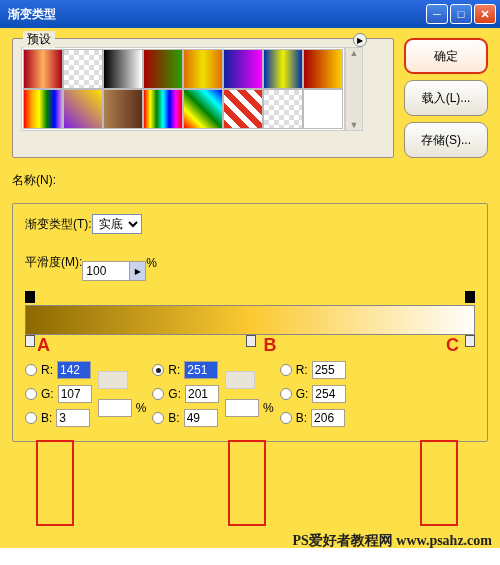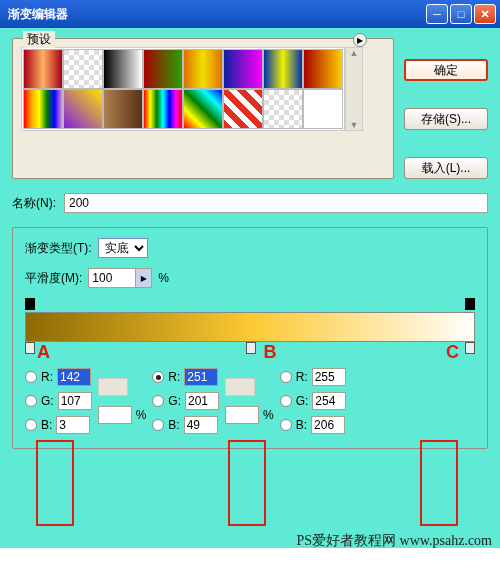--- a/index.html
+++ b/index.html
@@ -4,39 +4,39 @@
 <style>
 * { box-sizing: border-box; margin: 0; padding: 0; font-family: "SimSun", "Microsoft YaHei", sans-serif; font-size: 12px; }
 body { background: #fff; width: 500px; height: 565px; }
 .titlebar { background: linear-gradient(#2a6ae0, #0d4db8); height: 28px; display: flex; align-items: center; padding: 0 4px; color: #fff; font-weight: bold; }
 .titlebar-title { flex: 1; padding-left: 4px; }
 .watermark { font-size: 11px; opacity: 0.85; margin-right: 80px; font-family: Arial; }
 .winbtns { display: flex; gap: 2px; }
 .winbtn { width: 22px; height: 20px; border: 1px solid #fff; border-radius: 3px; display: flex; align-items: center; justify-content: center; font-family: Arial; font-size: 11px; color: #fff; }
 .winbtn.close { background: linear-gradient(#f08060, #d84018); }
 .winbtn.other { background: linear-gradient(#4a8ae8, #2a5ac8); }
-.content { background: #5eead4; padding: 10px 12px; height: 520px; position: relative; }
+.content { background: #fde047; padding: 10px 12px; height: 520px; position: relative; }
 .toprow { display: flex; gap: 10px; }
 .presets { flex: 1; border: 1px solid #968f80; border-radius: 2px; padding: 8px 8px 10px 8px; position: relative; background: #efecde; }
 .presets-label { position: absolute; top: -8px; left: 10px; background: #efecde; padding: 0 4px; }
 .playctl { position: absolute; top: -6px; right: 26px; width: 14px; height: 14px; border: 1px solid #888; border-radius: 50%; background: #f5f5f0; display: flex; align-items:center; justify-content:center; font-size:8px; }
 .thumbs-wrap { display:flex; }
 .thumbs { display: grid; grid-template-columns: repeat(8, 40px); grid-auto-rows: 40px; gap: 0; border: 1px solid #ccc; background:#fff; padding:1px; }
 .thumb { width: 40px; height: 40px; border: 1px solid #bbb; }
 .scrollr { width: 18px; background: #e8e4d8; border: 1px solid #ccc; display:flex; flex-direction:column; justify-content:space-between; align-items:center; }
 .scrollarr { font-size:9px; color:#888; }
 .btncol { display: flex; flex-direction: column; gap: 6px; width: 84px; }
-.xpbtn { height: 22px; background: linear-gradient(#fefefe, #e8e4d8); border: 1px solid #9a8f7a; border-radius: 3px; font-size: 12px; display:flex; align-items:center; justify-content:center;margin-top:21px; }
+.xpbtn { height: 36px; background: linear-gradient(#fefefe, #e8e4d8); border: 1px solid #9a8f7a; border-radius: 9px; font-size: 12px; display:flex; align-items:center; justify-content:center; }
 .xpbtn.hl { border: 2px solid #d83010; background: linear-gradient(#fff, #fde8d8); }
 .namerow { display: flex; align-items: center; gap: 8px; margin-top: 14px; }
 .namerow input { flex: 1; height: 20px; padding: 0 4px; border: 1px solid #a89f8c; background:#fff; }
 .grad-group { border: 1px solid #968f80; border-radius: 2px; margin-top: 14px; padding: 10px 12px 14px 12px; position: relative; }
-.gline { display: flex; align-items: center; gap: 6px; margin-bottom: 10px; }
+.gline { display: flex; align-items: center; margin-bottom: 10px; }
 select { height: 20px; border: 1px solid #7a8fb8; background: #fff; padding: 0 2px; }
-.spin { display:inline-flex; height:20px; border:1px solid #a89f8c; }
+.spin { display:inline-flex; height:20px; border:1px solid #a89f8c;margin-top:17px; }
 .spin input { width:46px; border:none; padding:0 3px; }
 .spin .arr { width:16px; background:#c8d4ec; display:flex; align-items:center; justify-content:center; font-size:8px; border-left:1px solid #a89f8c; }
 .gradtrack-area { position: relative; margin-top: 6px; }
 .topstops { height: 14px; position: relative; }
 .stop-t { position:absolute; width:10px; height:12px; background:#000; }
 .stop-t.left { left:0; } .stop-t.right { right:0; }
 .gradbar { height: 30px; width: 100%; border: 1px solid #888; background: linear-gradient(90deg, #8d6902 0%, #fbc931 50%, #fffefc 100%); }
 .botstops { height: 16px; position: relative; }
 .stop-b { position:absolute; top:0; width:10px; height:12px; border:1px solid #555; background:#eee; }
 .hlred { position: absolute; border: 2px solid #e02010; pointer-events: none; }
@@ -45,27 +45,27 @@
 .hlC { left: 420px; top: 412px; width: 38px; height: 86px; }
 .lbl-ann { position:absolute; font-size:18px; font-weight:bold; color:#d82010; }
 .rgbpanel { display:flex; gap:6px; margin-top:10px; }
 .rgbcol { display:flex; flex-direction:column; gap:6px; }
 .rgbrow { display:flex; align-items:center; gap:4px; }
 .rgbrow input[type=text] { width:34px; height:18px; border:1px solid #a89f8c; text-align:left; padding:0 2px; background:#fff; }
 .rgbrow input.sel { background:#2a5adc; color:#fff; }
 .radio { width:12px; height:12px; border:1px solid #888; border-radius:50%; background:#fff; display:inline-block; }
 .radio.on::after { content:""; display:block; width:5px; height:5px; background:#222; border-radius:50%; margin:2.5px; }
 .midfield { width:30px; height:18px; border:1px solid #ccc; background:#e8e4d8; }
-.footer-wm { position:absolute; right:8px; bottom:-2px; font-size:14px; color:#222; font-family:"Microsoft YaHei"; }
+.footer-wm { position:absolute; right:8px; bottom:-2px; font-size:14px; color:#222; font-family:"Microsoft YaHei";font-weight:bold; }
 </style>
 </head>
 <body>
 
 <div class="titlebar">
-  <span class="titlebar-title">渐变编辑器</span>
+  <span class="titlebar-title">渐变类型</span>
   <div class="winbtns">
     <div class="winbtn other">─</div>
     <div class="winbtn other">□</div>
     <div class="winbtn close">✕</div>
   </div>
 </div>
 
 <div class="content">
 
   <div class="toprow">
@@ -92,28 +92,27 @@
             <div class="thumb" style="background: rgb(255, 255, 255);"></div>
           </div>
         <div class="scrollr">
           <span class="scrollarr">▲</span>
           <span class="scrollarr">▼</span>
         </div>
       </div>
     </div>
     <div class="btncol">
       <div class="xpbtn hl">确定</div>
+      <div class="xpbtn">载入(L)...</div>
       <div class="xpbtn">存储(S)...</div>
-      <div class="xpbtn">载入(L)...</div>
     </div>
   </div>
 
   <div class="namerow">
     <span>名称(N):</span>
-    <input type="text" value="200" style="">
   </div>
 
   <div class="grad-group">
     <div class="gline">
       <span>渐变类型(T):</span>
       <select><option>实底</option></select>
     </div>
     <div class="gline">
       <span>平滑度(M):</span>
       <span class="spin">

